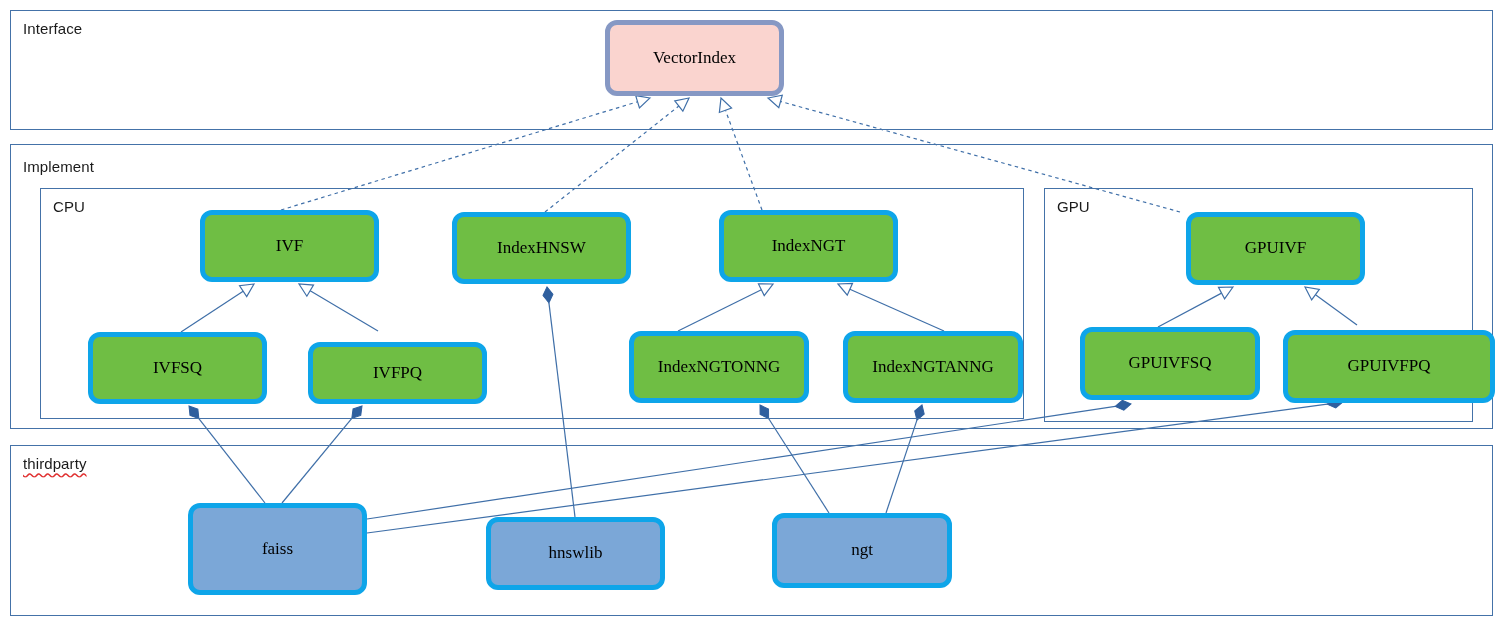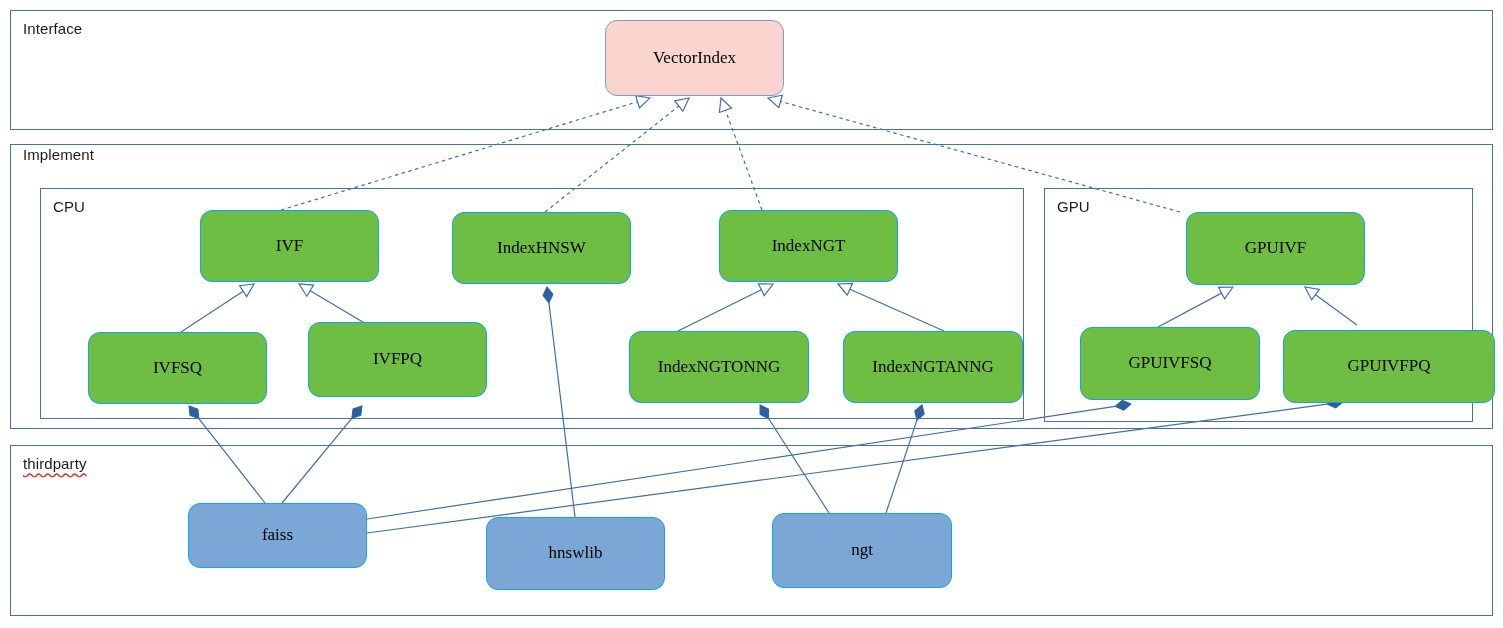--- a/index.html
+++ b/index.html
@@ -2,21 +2,21 @@
 <html><head>
 <meta charset="utf-8">
 <style>
   html,body{margin:0;padding:0;background:#ffffff;}
   body{font-family:"Liberation Sans",sans-serif;}
   #stage{position:relative;width:1503px;height:628px;overflow:hidden;background:#fff;}
   #edges{position:absolute;left:0;top:0;width:1503px;height:628px;pointer-events:none;}
   .pkg{position:absolute;border:1px solid #4472a8;background:transparent;box-sizing:border-box;}
   .pkg-label{position:absolute;font-size:15px;color:#1a1a1a;letter-spacing:.1px;white-space:nowrap;}
   .pkg-label.misspell{text-decoration:underline;text-decoration-style:wavy;text-decoration-color:#e03030;text-underline-offset:3px;}
-  .node{position:absolute;box-sizing:border-box;border-radius:12px;border:1px solid #0ea5e9;
+  .node{position:absolute;box-sizing:border-box;border-radius:12px;border:5px solid #0ea5e9;
         display:flex;align-items:center;justify-content:center;text-align:center;
         font-family:"Liberation Serif",serif;font-size:17px;color:#000;line-height:1.1;padding:0 6px;}
   .node.iface{background:#fad4cf;border-color:#8698c4;}
   .node.impl{background:#6fbe44;margin-left:16px;}
   .node.third{background:#7ba7d7;}
 </style>
 </head>
 <body>
 
 <div id="stage">
@@ -89,21 +89,21 @@
       <g>
         <line x1="886" y1="513" x2="916.9403557437306" y2="420.17893276880824" stroke="#3f6fa8" stroke-width="1.2" stroke-linecap="butt"></line>
         <polygon points="0,0 -8,-5 -16,0 -8,5" fill="#2f5f9e" stroke="#2f5f9e" stroke-width="1" transform="translate(922,405) rotate(-71.56505117707799)"></polygon>
       </g>
     </svg>
 
   <div id="pkg-layer">
       <div class="pkg" style="left: 10px; top: 10px; width: 1483px; height: 120px; border-color: rgb(68, 114, 168);"></div>
       <div class="pkg-label" style="left: 23px; top: 20px;">Interface</div>
       <div class="pkg" style="left: 10px; top: 144px; width: 1483px; height: 285px; border-color: rgb(68, 114, 168);"></div>
-      <div class="pkg-label" style="left: 23px; top: 146px;">Implement</div>
+      <div class="pkg-label" style="left: 23px; top: 158px;">Implement</div>
       <div class="pkg" style="left: 40px; top: 188px; width: 984px; height: 231px; border-color: rgb(68, 114, 168);"></div>
       <div class="pkg-label" style="left: 53px; top: 198px;">CPU</div>
       <div class="pkg" style="left: 1044px; top: 188px; width: 429px; height: 234px; border-color: rgb(68, 114, 168);"></div>
       <div class="pkg-label" style="left: 1057px; top: 198px;">GPU</div>
       <div class="pkg" style="left: 10px; top: 445px; width: 1483px; height: 171px; border-color: rgb(68, 114, 168);"></div>
       <div class="pkg-label misspell" style="left: 23px; top: 455px;">thirdparty</div>
     </div>
   <div id="node-layer">
       <div class="node iface" style="left: 605px; top: 20px; width: 179px; height: 76px;">
         <span>VectorIndex</span>
@@ -116,36 +116,36 @@
       </div>
       <div class="node impl" style="left: 703px; top: 210px; width: 179px; height: 72px;">
         <span>IndexNGT</span>
       </div>
       <div class="node impl" style="left: 1170px; top: 212px; width: 179px; height: 73px;">
         <span>GPUIVF</span>
       </div>
       <div class="node impl" style="left: 72px; top: 332px; width: 179px; height: 72px; text-align: right;">
         <span>IVFSQ</span>
       </div>
-      <div class="node impl" style="left: 292px; top: 322px; width: 179px; height: 75px;">
+      <div class="node impl" style="left: 292px; top: 342px; width: 179px; height: 62px;">
         <span>IVFPQ</span>
       </div>
       <div class="node impl" style="left: 613px; top: 331px; width: 180px; height: 72px;">
         <span>IndexNGTONNG</span>
       </div>
       <div class="node impl" style="left: 827px; top: 331px; width: 180px; height: 72px;">
         <span>IndexNGTANNG</span>
       </div>
       <div class="node impl" style="left: 1064px; top: 327px; width: 180px; height: 73px;">
         <span>GPUIVFSQ</span>
       </div>
       <div class="node impl" style="left: 1267px; top: 330px; width: 212px; height: 73px; justify-content: center;">
         <span>GPUIVFPQ</span>
       </div>
-      <div class="node third" style="left: 188px; top: 503px; width: 179px; height: 65px;">
+      <div class="node third" style="left: 188px; top: 503px; width: 179px; height: 92px;">
         <span>faiss</span>
       </div>
       <div class="node third" style="left: 486px; top: 517px; width: 179px; height: 73px;">
         <span>hnswlib</span>
       </div>
       <div class="node third" style="left: 772px; top: 513px; width: 180px; height: 75px;">
         <span>ngt</span>
       </div>
     </div>
 

